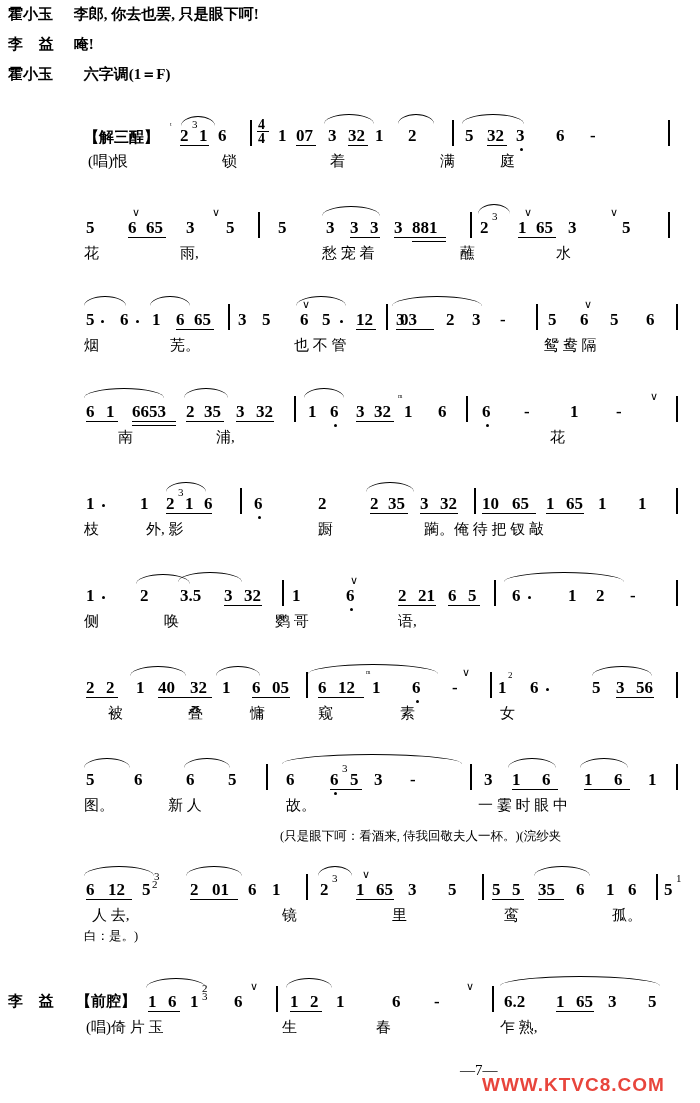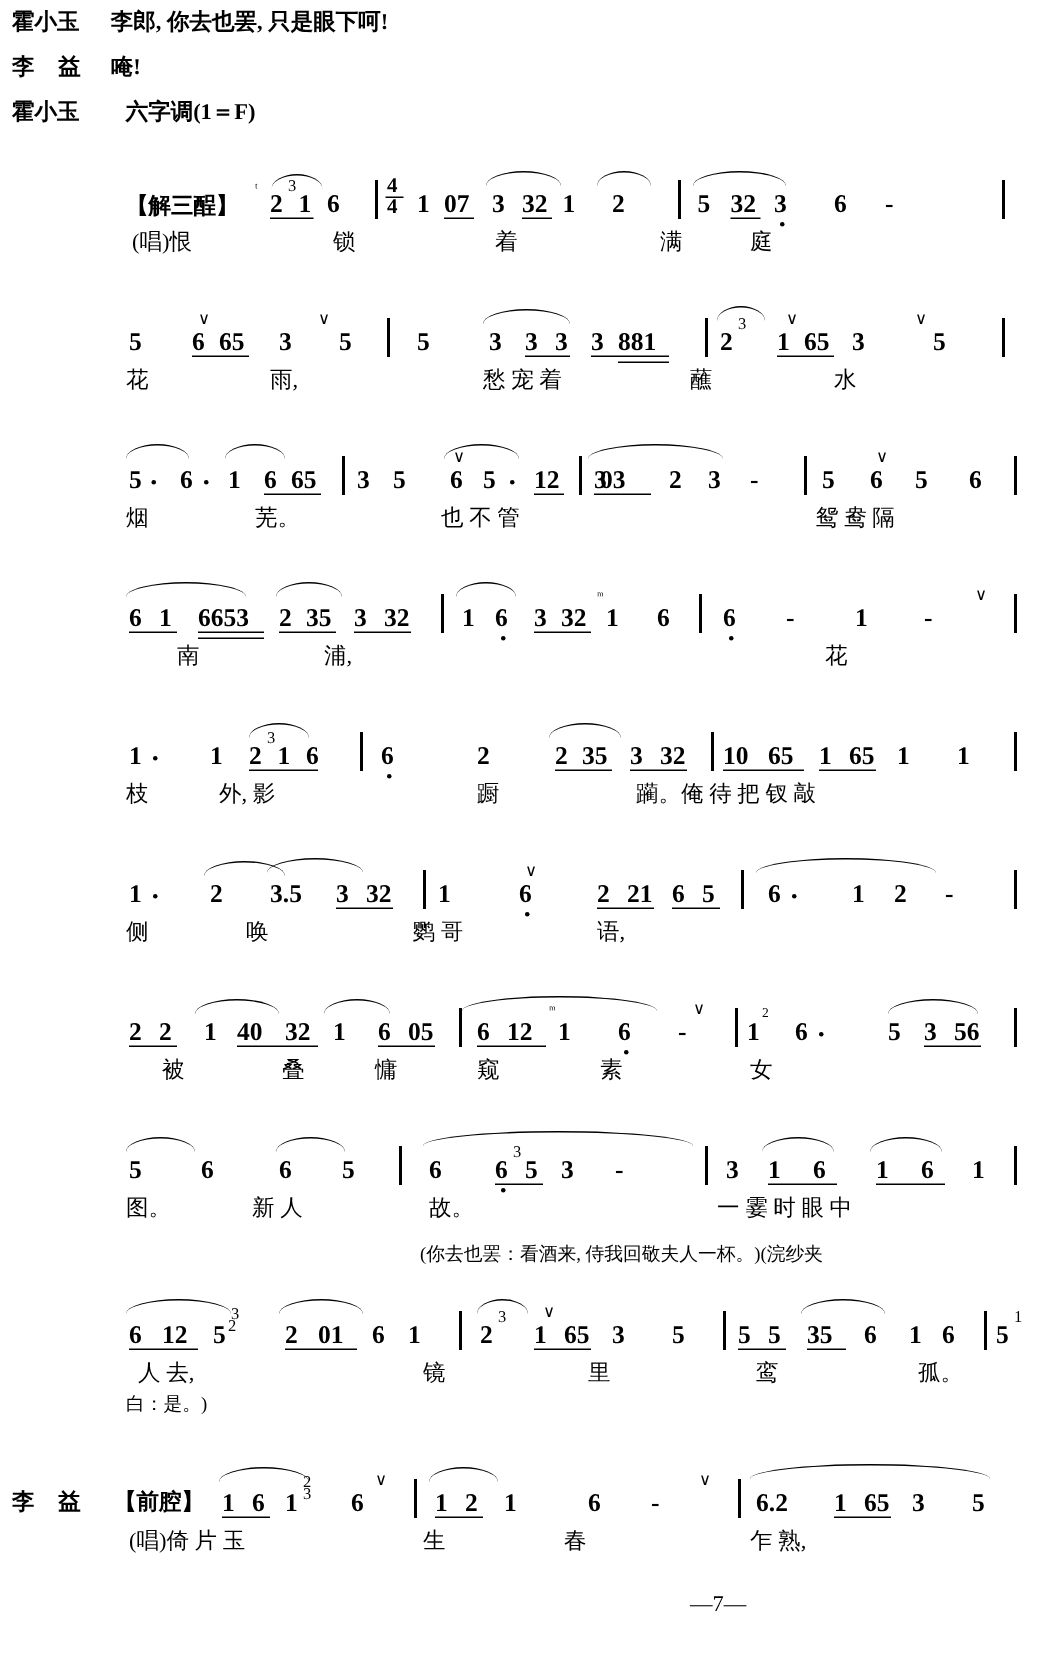--- a/index.html
+++ b/index.html
@@ -397,21 +397,21 @@
       <div class="tie" style="left:508px;top:2px;width:48px;"></div>
       <div class="tie" style="left:580px;top:2px;width:48px;"></div>
       <div class="bar" style="left:676px;top:8px;height:26px;"></div>
     </div>
     <div class="lyr" style="top:40px;">
       <div class="ly" style="left:84px;">图。</div>
       <div class="ly" style="left:168px;">新 人</div>
       <div class="ly" style="left:286px;">故。</div>
       <div class="ly" style="left:478px;">一 霎 时 眼 中</div>
     </div>
-    <div class="remark" style="left:280px;top:72px;">(你去也罢：看酒来, 侍我回敬夫人一杯。)(浣纱夹</div>
+    <div class="remark" style="left:280px;top:72px;">(只是眼下呵：看酒来, 侍我回敬夫人一杯。)(浣纱夹</div>
   </div>
 
   <div class="sys" style="top:866px;">
     <div class="notes">
       <div class="nb" style="left:86px;top:14px;">6</div>
       <div class="nb" style="left:108px;top:14px;">12</div>
       <div class="ul" style="left:86px;top:33px;width:46px;"></div>
       <div class="nb" style="left:142px;top:14px;">5</div>
       <div class="n small" style="left:154px;top:4px;">3</div>
       <div class="n small" style="left:152px;top:12px;">2</div>
@@ -491,14 +491,15 @@
     </div>
     <div class="lyr" style="top:40px;">
       <div class="ly" style="left:86px;">(唱)倚 片 玉</div>
       <div class="ly" style="left:282px;">生</div>
       <div class="ly" style="left:376px;">春</div>
       <div class="ly" style="left:500px;">乍 熟,</div>
     </div>
   </div>
 
   <div class="pagenum" style="left:460px;top:1062px;">—7—</div>
+  <div class="wm" style="left:482px;top:1074px;">WWW.KTVC8.COM</div>
 
 </div>
 
 </body></html>

